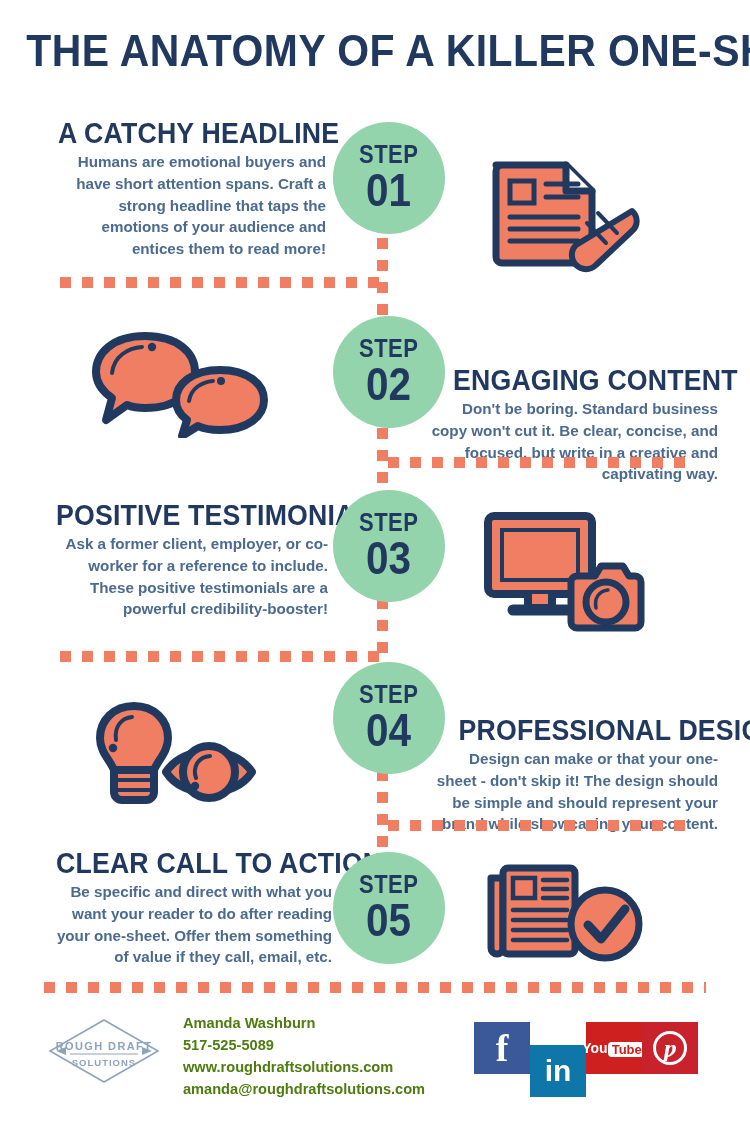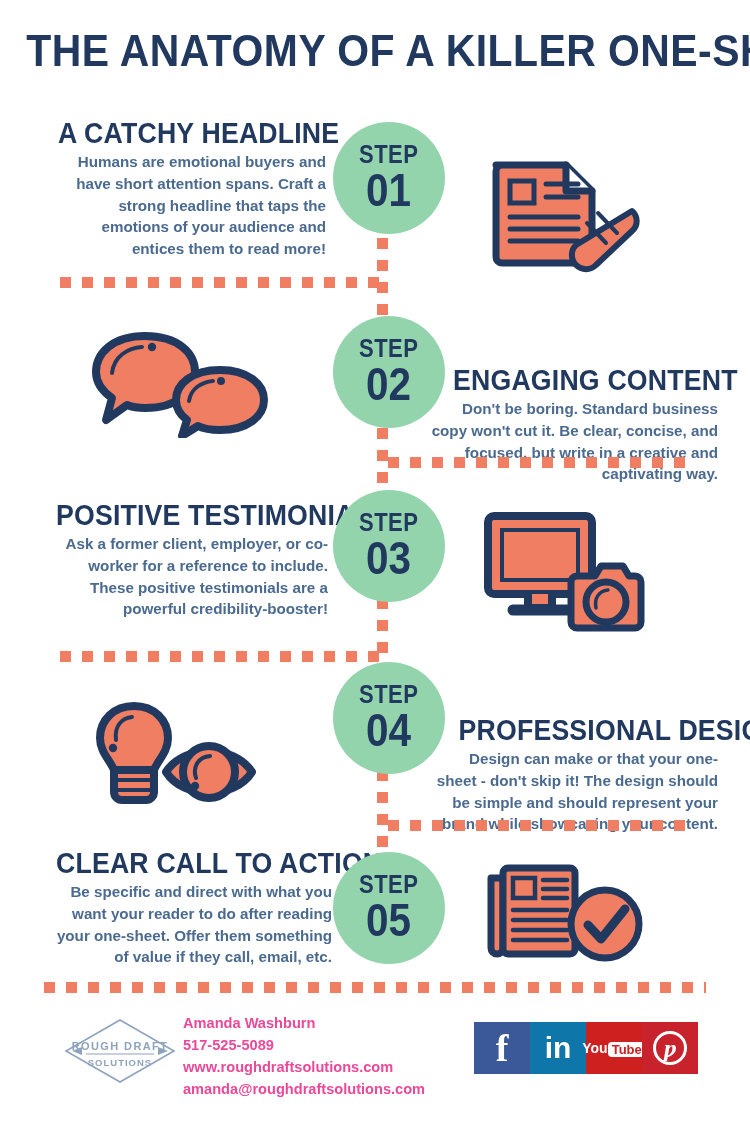--- a/index.html
+++ b/index.html
@@ -100,44 +100,44 @@
     background-repeat: repeat-y;
     z-index: 1;
   }
 
   
   .illus { position: absolute; z-index: 3; }
 
   
   .footer-logo {
     position: absolute;
-    left: 64px; top: 1018px;
+    left: 48px; top: 1018px;
     width: 112px; height: 66px;
   }
   .contact {
     position: absolute;
     left: 183px; top: 1013px;
     font-size: 14.6px;
     line-height: 1.5;
-    color: #ec4899;
+    color: #4d7c0f;
     font-weight: bold;
   }
   .socials {
     position: absolute;
     left: 474px; top: 1022px;
     display: flex;
   }
   .soc {
     width: 56px; height: 52px;
     display: flex; align-items: center; justify-content: center;
     color: #fff;
     font-weight: bold;
   }
   .soc.fb { background: #3B5998; }
-  .soc.li { background: #0E76A8; }
+  .soc.li { background: #0E76A8; margin-top: 23px; }
   .soc.yt { background: #CD201F; }
   .soc.pi { background: #C8232C; }
   .soc .g { font-family: "Liberation Serif", serif; }
 </style>
 </head>
 <body>
 
 <div id="poster">
 
   <div class="title">THE ANATOMY OF A KILLER ONE-SHEET</div>

